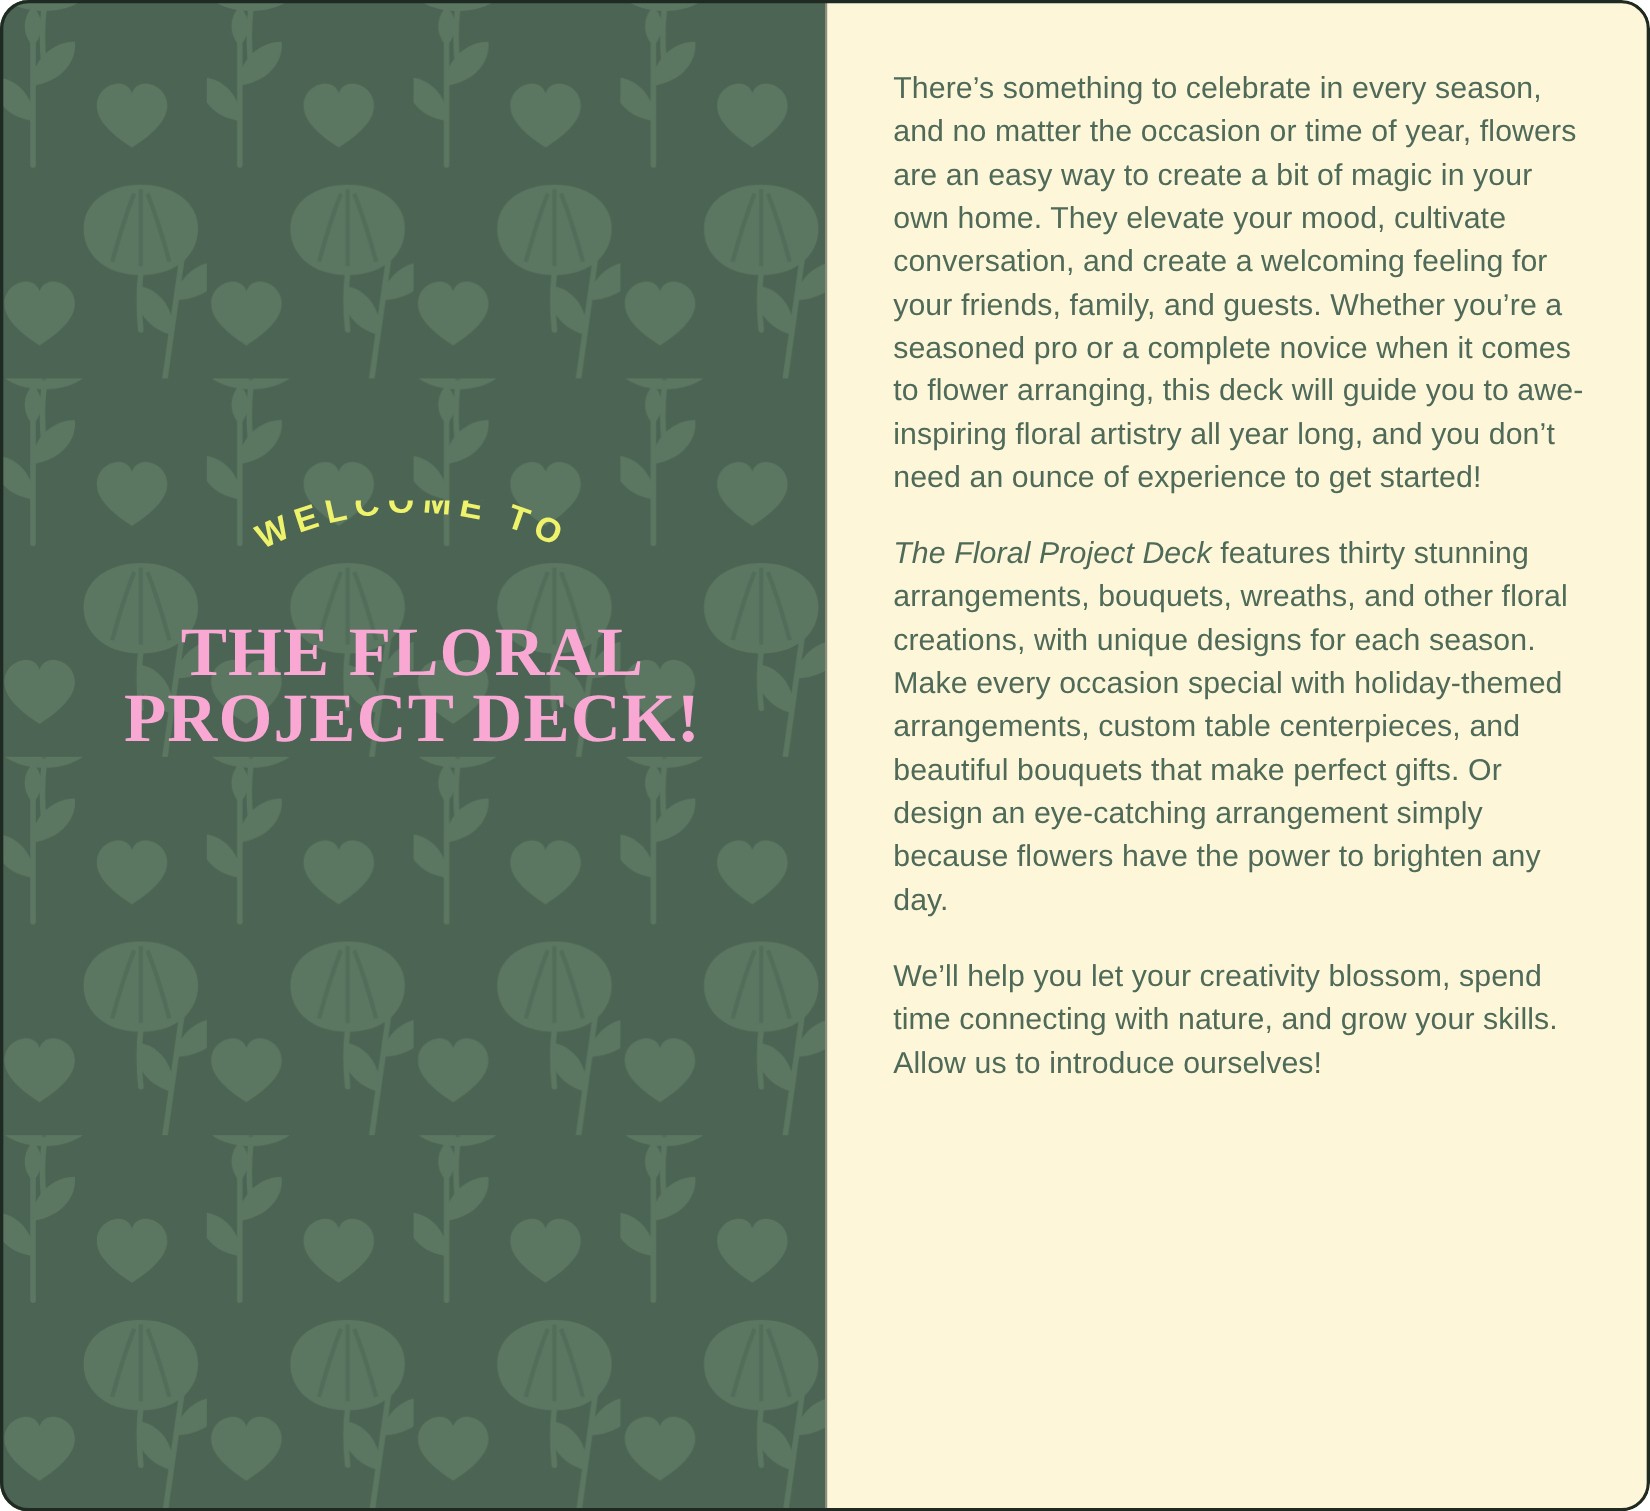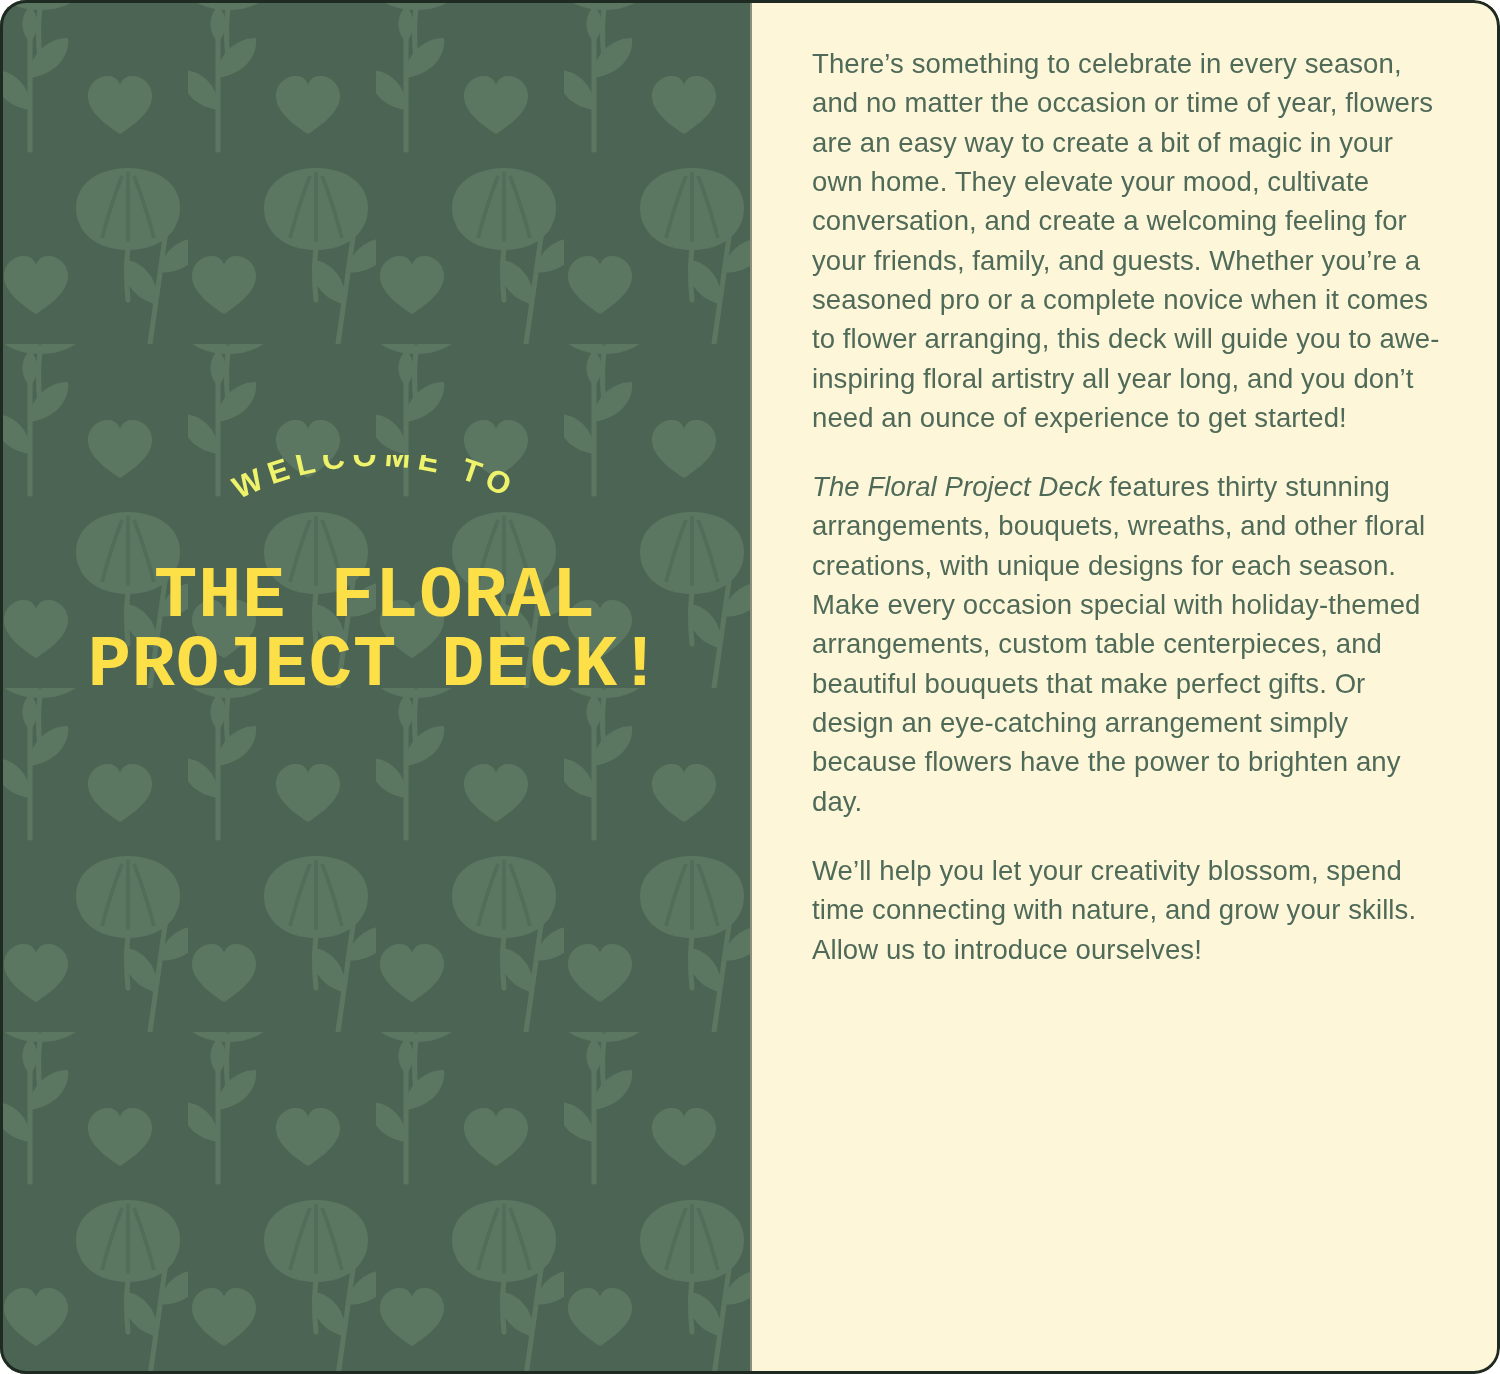--- a/index.html
+++ b/index.html
@@ -60,42 +60,42 @@
   .arc-text {
     font-family: "Liberation Sans", sans-serif;
     font-size: 31px;
     font-weight: bold;
     letter-spacing: 7px;
     fill: #eef36b;
   }
 
   .deck-title {
     margin: -12px 0 0 0;
-    font-family: Liberation Mono, monospace;
+    font-family: Liberation Serif, serif;
     font-weight: bold;
-    font-size: 72px;
+    font-size: 63px;
     line-height: 0.96;
     letter-spacing: 1px;
-    color: #fde047;
+    color: #f9a8d4;
     padding: 0 30px;
   }
   .deck-title .line2 {
     display: block;
     text-align: center;
   }
 
   
   .right-page {
     position: relative;
     width: 750px;
     height: 1374px;
     background: #fdf6d8;
     flex: 0 0 750px;
     box-sizing: border-box;
-    padding: 44px 58px 40px 62px;
+    padding: 60px 58px 40px 62px;
   }
 
   .body-copy p {
     margin: 0 0 30px 0;
     color: #4f6a59;
     font-family: "Liberation Sans", sans-serif;
     font-size: 27.5px;
     line-height: 1.43;
     letter-spacing: 0.1px;
   }

